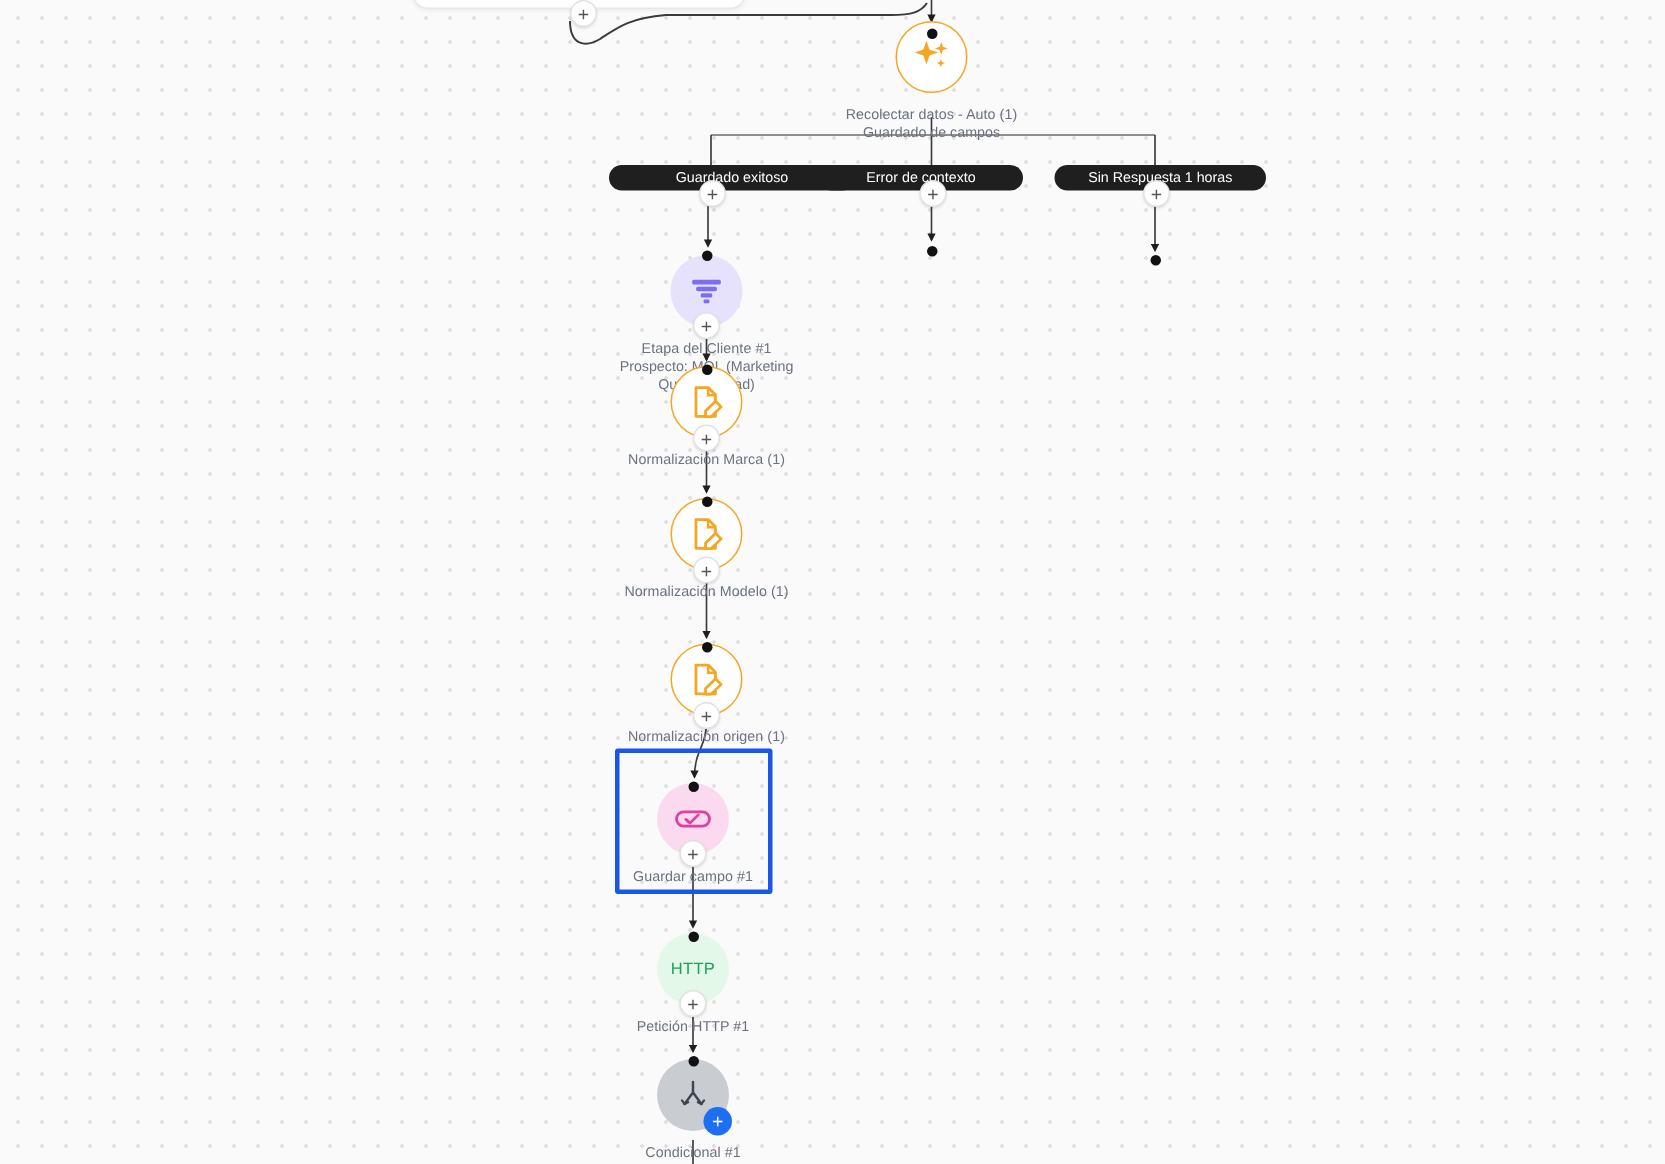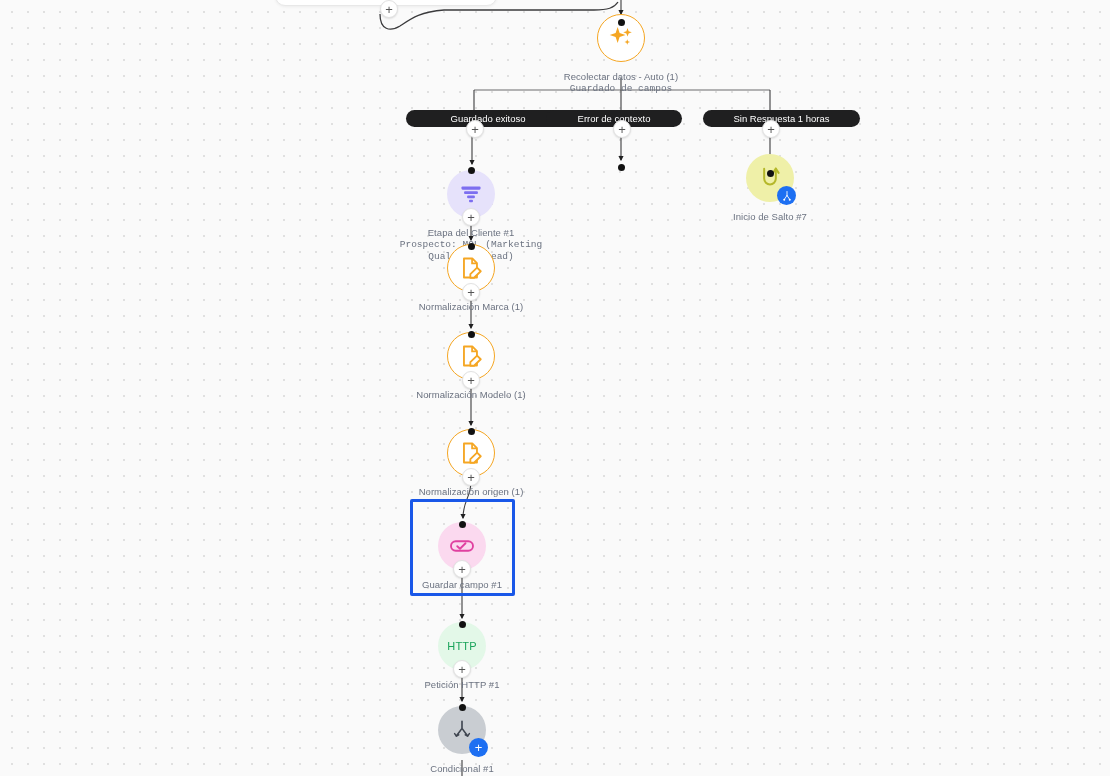--- a/index.html
+++ b/index.html
@@ -89,21 +89,20 @@
     letter-spacing: 0.05px;
     white-space: pre-line;
     max-width: 160px;
   }
   .node-sublabel {
     font-size: 9.5px;
     line-height: 1.25;
     color: #6b7280;
     text-align: center;
     max-width: 150px;
-    font-family: Liberation Mono, monospace;
   }
   .http-text {
     font-size: 11px;
     font-weight: normal;
     color: #1aa35a;
     letter-spacing: 0.2px;
   }
 
   
   .pill {
@@ -209,54 +208,38 @@
     <div class="node-label">Recolectar datos - Auto (1)</div>
     <div class="node-sublabel">Guardado de campos</div>
   </div>
 
   <div class="pill" style="left:406px; top:110px; width:164px;">Guardado exitoso</div>
   <div class="plus-btn" style="left:466px; top:120px; transform:none;">+</div>
 
   <div class="pill" style="left:546px; top:110px; width:136px;">Error de contexto</div>
   <div class="plus-btn" style="left:613px; top:120px; transform:none;">+</div>
 
-  <div class="pill" style="left:703px; top:110px; width:157px;">Sin Respuesta 1 horas</div>
+  <div class="pill" style="left:703px; top:110px; width:141px;">Sin Respuesta 1 horas</div>
   <div class="plus-btn" style="left:762px; top:120px; transform:none;">+</div>
 
   <div class="node" style="left:371px; top:170px;">
     <div class="circle lav">
       <svg width="26" height="26" viewBox="0 0 24 24">
         <rect x="3.2" y="5.0" width="17.6" height="3.0" rx="1" fill="#7c6ef0"></rect>
         <rect x="5.6" y="9.4" width="12.8" height="2.7" rx="1" fill="#7c6ef0"></rect>
         <rect x="8.4" y="13.4" width="7.2" height="2.6" rx="1" fill="#7c6ef0"></rect>
         <rect x="10.2" y="17.2" width="3.6" height="2.4" rx="0.8" fill="#7c6ef0"></rect>
       </svg>
       <div class="plus-btn">+</div>
     </div>
     <div class="node-label">Etapa del Cliente #1</div>
     <div class="node-sublabel">Prospecto: MQL (Marketing Qualified Lead)</div>
   </div>
 
 
-  <div class="node" style="left:670px; top:154px;">
-    <div class="circle lime">
-      <svg width="28" height="28" viewBox="0 0 24 24">
-        <path d="M7 4 L7 12.5 A5 5 0 0 0 17 12.5 L17 4" fill="none" stroke="#b5b82a" stroke-width="1.7" stroke-linecap="round"></path>
-        <path d="M17 4 L14.6 7.6 M17 4 L19.4 7.6" fill="none" stroke="#b5b82a" stroke-width="1.7" stroke-linecap="round"></path>
-      </svg>
-      <div class="badge">
-        <svg width="12" height="12" viewBox="0 0 24 24">
-          <path d="M12 3 L12 11 M12 11 L6.5 19 M12 11 L17.5 19" stroke="#ffffff" stroke-width="1.8" fill="none" stroke-linecap="round"></path>
-          <circle cx="6.5" cy="19.5" r="2" fill="#ffffff"></circle>
-          <circle cx="17.5" cy="19.5" r="2" fill="#ffffff"></circle>
-        </svg>
-      </div>
-    </div>
-    <div class="node-label">Inicio de Salto #7</div>
-  </div>
 
   <div class="node" style="left:371px; top:244px;">
     <div class="circle ring">
       <svg width="26" height="26" viewBox="0 0 24 24">
         <path d="M5.5 3.2 L13.2 3.2 L17.5 7.5 L17.5 20.8 L5.5 20.8 Z" fill="none" stroke="#f5a623" stroke-width="1.7" stroke-linejoin="round"></path>
         <path d="M13.0 3.4 L13.0 7.8 L17.3 7.8" fill="none" stroke="#f5a623" stroke-width="1.6"></path>
         <path d="M17.6 11.6 L21.0 15.0 L14.8 21.0 L11.4 21.0 L11.4 17.6 Z" fill="#ffffff" stroke="#f5a623" stroke-width="1.7" stroke-linejoin="round"></path>
       </svg>
       <div class="plus-btn">+</div>
     </div>

